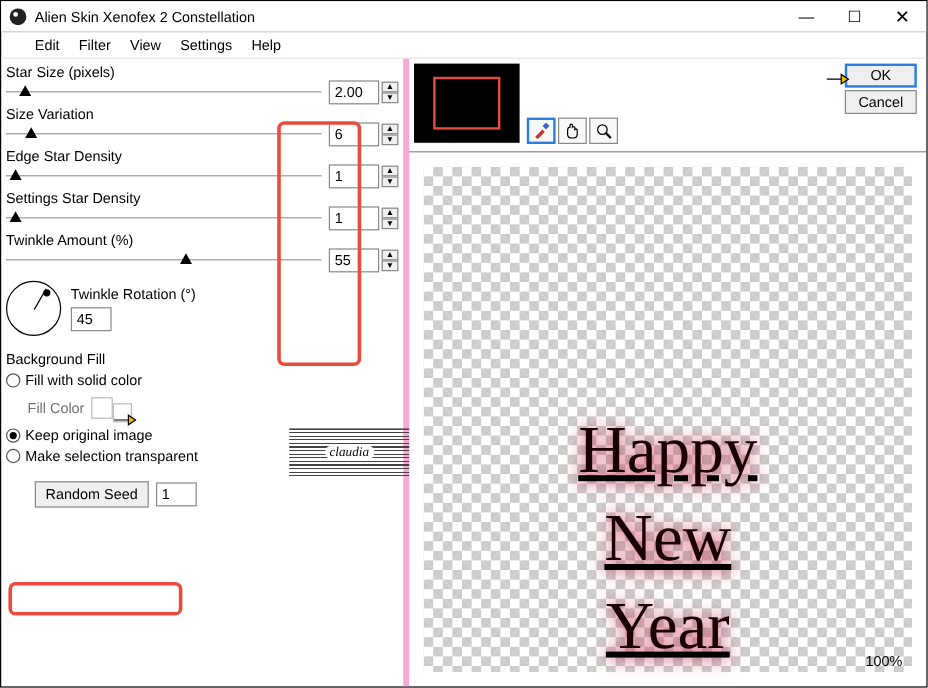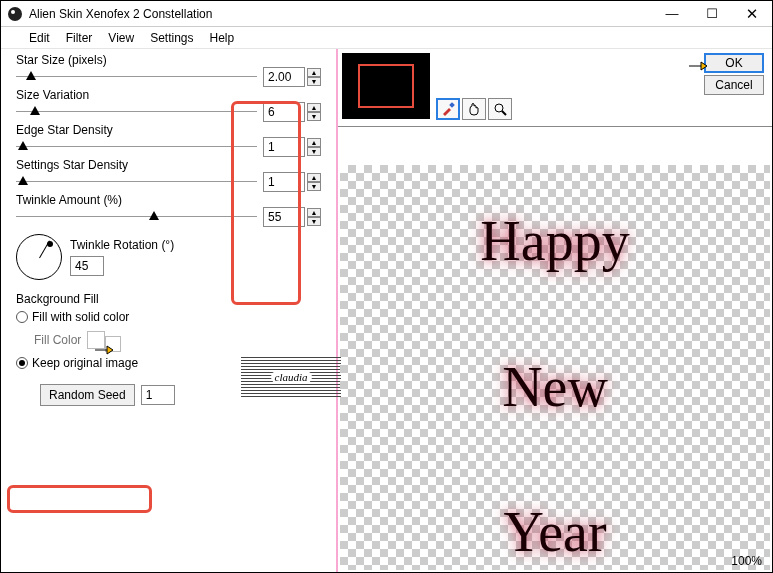--- a/index.html
+++ b/index.html
@@ -9,21 +9,21 @@
 .titlebar-icon { margin: 0 6px; width: 16px; height: 16px; }
 .titlebar-text { flex: 1; }
 .win-btn { width: 40px; height: 26px; display: flex; align-items: center; justify-content: center; font-size: 13px; }
 .win-btn.close { font-size: 15px; }
 
 .menubar { height: 22px; display: flex; align-items: center; gap: 4px; padding: 0 22px; border-bottom: 1px solid #e5e5e5; }
 .menubar span { padding: 2px 6px; }
 
 .content { display: flex; height: calc(100% - 48px); }
 
-.left-panel { width: 335px; height: 100%; padding: 4px 15px; position: relative; }
+.left-panel { width: 335px; height: 100%; padding: 4px 4px; position: relative; }
 .param { margin-bottom: 2px; }
 .param-label { display: block; margin-bottom: 1px; }
 .slider-row { display: flex; align-items: center; height: 18px; }
 .slider-track { flex: 1; height: 2px; background: transparent; border-top: 1px solid #999; position: relative; margin-right: 6px; }
 .slider-thumb { position: absolute; top: -6px; width: 0; height: 0; border-left: 5px solid transparent; border-right: 5px solid transparent; border-bottom: 9px solid #000; }
 .num-box { width: 42px; height: 20px; border: 1px solid #888; display: flex; align-items: center; padding: 0 4px; background: #fff; }
 .spin { display: flex; flex-direction: column; margin-left: 2px; }
 .spin-btn { width: 14px; height: 9px; border: 1px solid #888; font-size: 7px; line-height: 7px; text-align: center; background: #f0f0f0; }
 
 .twinkle-row { display: flex; align-items: center; gap: 8px; margin-top: 8px; }
@@ -45,39 +45,39 @@
 .random-seed .btn { border: 1px solid #888; padding: 3px 8px; background: #f0f0f0; }
 
 .highlight-red { position: absolute; border: 3px solid #e74c3c; border-radius: 6px; pointer-events: none; }
 .hl-values { left: 230px; top: 52px; width: 70px; height: 204px; }
 .hl-seed { left: 6px; top: 436px; width: 145px; height: 28px; }
 
 .cursor-point { position: absolute; width: 22px; height: 16px; }
 .cursor-twinkle { left: 92px; top: 293px; }
 .cursor-ok { left: 686px; top: 57px; z-index: 5; }
 
-.right-panel { flex: 1; border-left: 2px solid #f9a8d4; display: flex; flex-direction: column; gap: 36px; }
+.right-panel { flex: 1; border-left: 5px solid #f9a8d4; display: flex; flex-direction: column; }
 .right-top { height: 78px; display: flex; border-bottom: 1px solid #888; padding: 4px; gap: 6px; }
 .preview-thumb { width: 88px; height: 66px; background: #000; display: flex; align-items: center; justify-content: center; }
 .preview-thumb-inner { width: 56px; height: 44px; border: 2px solid #e74c3c; }
 .tool-btns { display: flex; gap: 2px; align-self: flex-end; margin-bottom: 2px; }
 .tool-btn { width: 24px; height: 22px; border: 1px solid #888; display: flex; align-items: center; justify-content: center; background: #f8f8f8; }
 .tool-btn.sel { border: 2px solid #2a7de1; }
 .ok-cancel { margin-left: auto; display: flex; flex-direction: column; gap: 2px; margin-right: 4px; }
 .ok-cancel button { width: 60px; height: 20px; border: 1px solid #888; background: #efefef; }
 .ok-cancel button.ok { border: 2px solid #2a7de1; }
 
 .preview-area { flex: 1; position: relative; background-image:
   linear-gradient(45deg,#ccc 25%,transparent 25%),
   linear-gradient(-45deg,#ccc 25%,transparent 25%),
   linear-gradient(45deg,transparent 75%,#ccc 75%),
   linear-gradient(-45deg,transparent 75%,#ccc 75%);
   background-size: 16px 16px;
   background-position: 0 0,0 8px,8px -8px,-8px 0;
-  margin: 2px; display:flex; flex-direction:column; align-items:center; justify-content:space-between; padding-top:40px;}
+  margin: 12px; display:flex; flex-direction:column; align-items:center; justify-content:flex-end; padding-top:40px;text-decoration:underline;}
 .script-text { font-family: 'Brush Script MT', cursive; font-size: 56px; color: #1a0005; text-shadow: 0 0 18px rgba(200,50,80,.7), 0 0 10px rgba(200,50,80,.5); padding: 6px 20px; line-height: 1.1; text-align:center;}
 .status { position: absolute; bottom: 0; right: 8px; height: 18px; display: flex; align-items: center; }
 
 .watermark { position: absolute; left: 240px; top: 308px; width: 100px; height: 40px; background: repeating-linear-gradient(0deg,#444 0 1px, transparent 1px 3px); display:flex;align-items:center;justify-content:center;}
 .watermark span { background:#fff; padding:0 4px; border-radius:8px; font-family:serif; font-style:italic; font-size:11px;}
 </style>
 </head>
 <body>
 
 <div class="titlebar">
@@ -196,20 +196,24 @@
         </div>
       <div class="fill-color">
         <span>Fill Color</span>
         <div class="swatch"></div>
         <div class="swatch2"></div>
       </div>
       <div class="radio-row">
           <span class="radio on"></span>
           <span>Keep original image</span>
         </div>
+      <div class="radio-row">
+          <span class="radio"></span>
+          <span>Make selection transparent</span>
+        </div>
     </div>
 
     <div class="random-seed">
       <div class="btn">Random Seed</div>
       <div class="num-box" style="width:34px">1</div>
     </div>
 
     <div class="highlight-red hl-values"></div>
     <div class="highlight-red hl-seed"></div>
 

